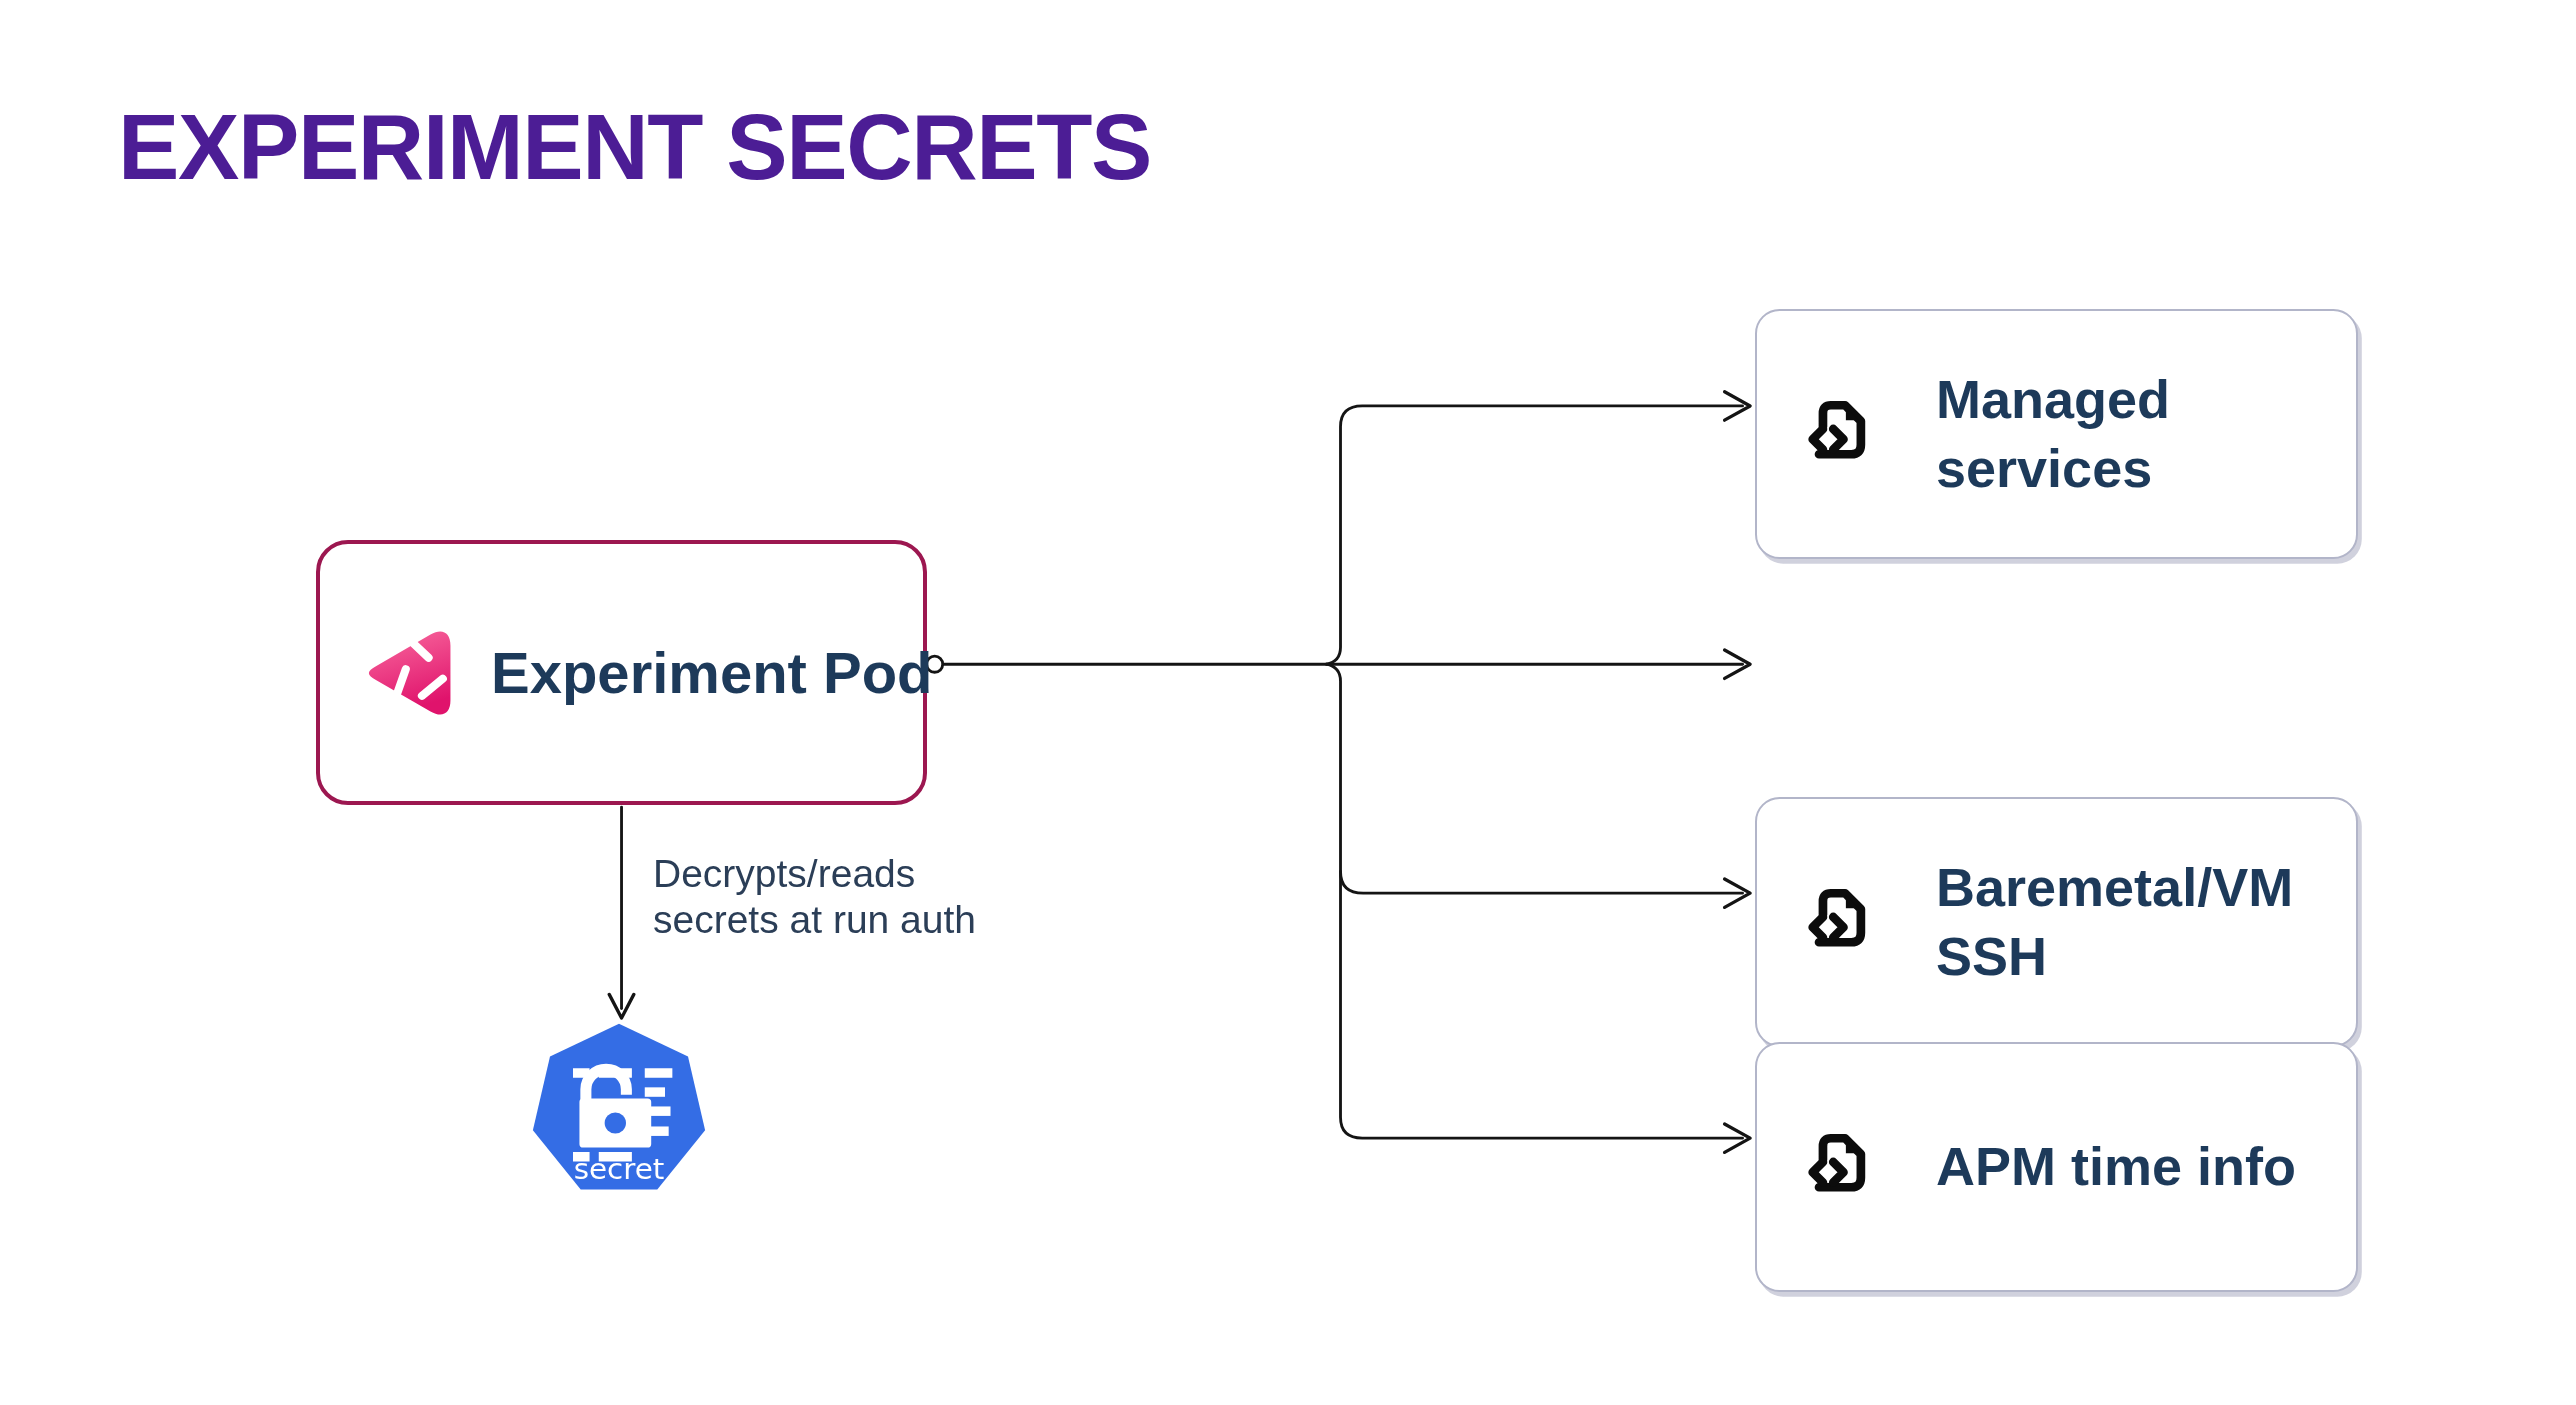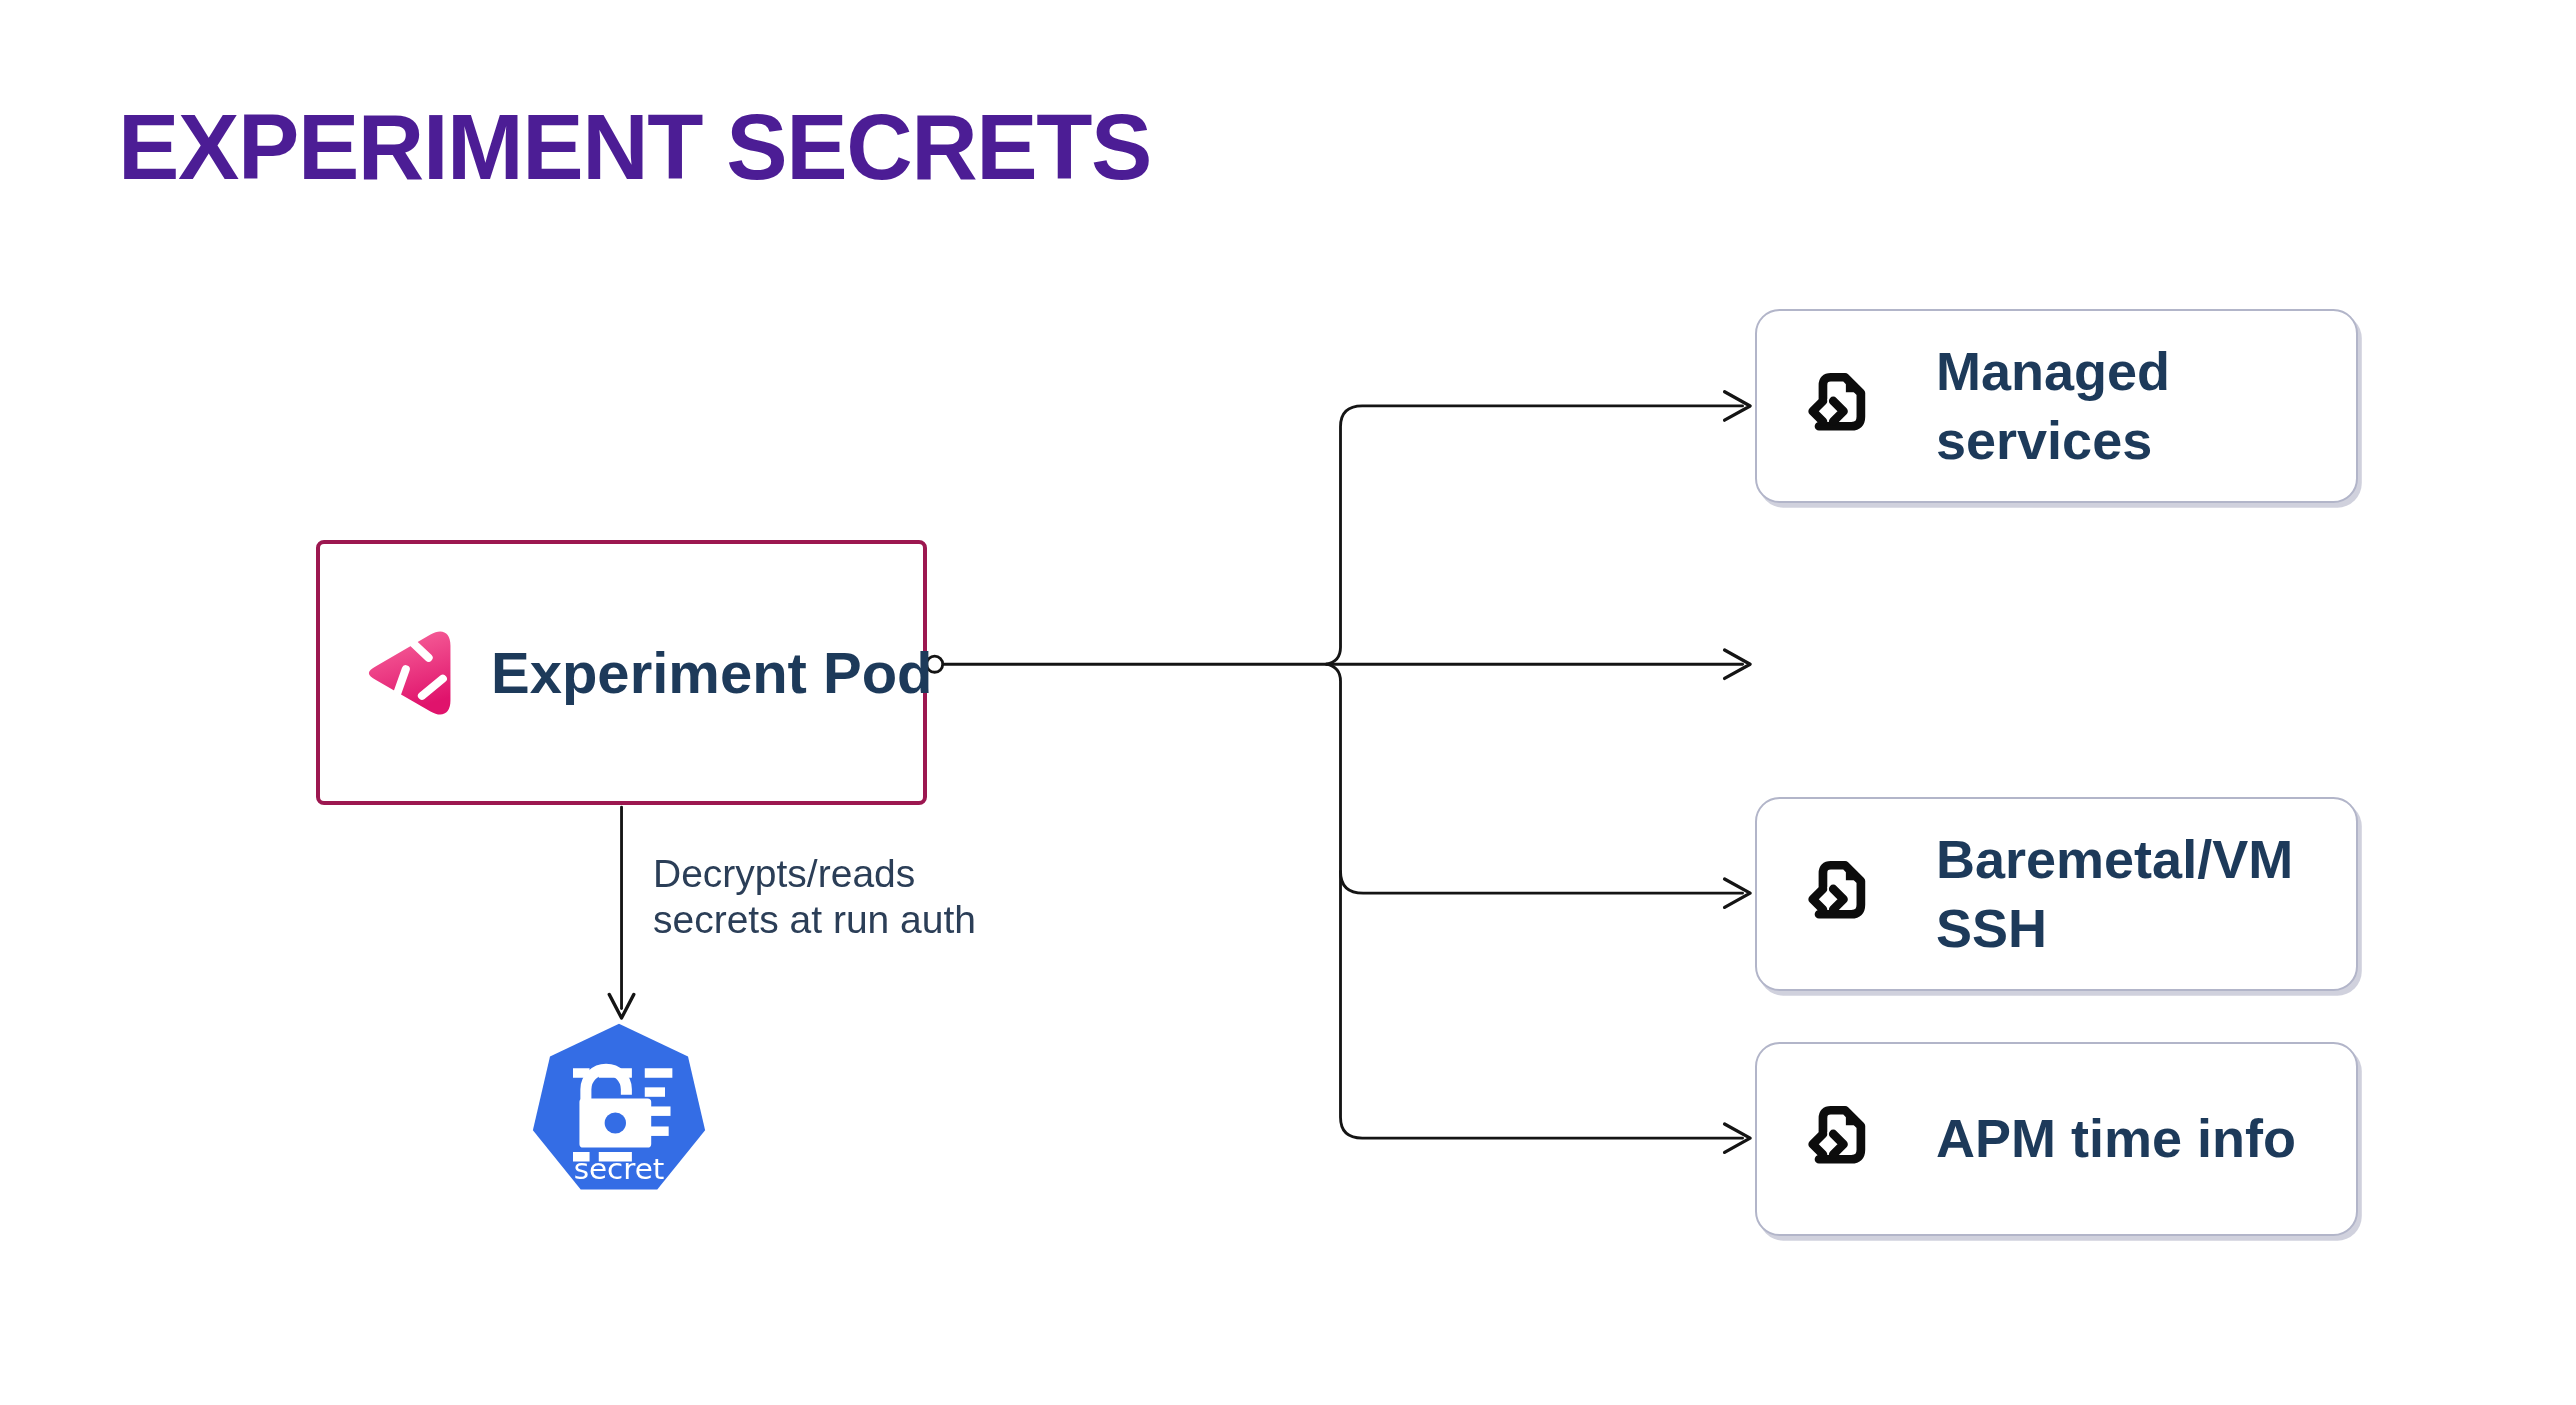--- a/index.html
+++ b/index.html
@@ -29,21 +29,21 @@
   }
   .pod-node {
     position: absolute;
     left: 316px;
     top: 540px;
     width: 611px;
     height: 265px;
     box-sizing: border-box;
     background: #ffffff;
     border: 4.7px solid #9c1750;
-    border-radius: 8px;
+    border-radius: 32px;
     display: flex;
     align-items: center;
     padding-left: 44px;
     gap: 32px;
   }
   .pod-label {
     font-size: 58px;
     font-weight: bold;
     color: #1d3a5a;
     white-space: nowrap;
@@ -62,21 +62,21 @@
     position: absolute;
     left: 527px;
     top: 1022px;
     width: 184px;
     height: 182px;
   }
   .target-box {
     position: absolute;
     left: 1755px;
     width: 603px;
-    height: 194px;
+    height: 250px;
     box-sizing: border-box;
     background: #ffffff;
     border: 2.8px solid #b2b5c9;
     border-radius: 24.6px;
     box-shadow: 3.8px 4.7px 0 rgba(150, 153, 180, 0.45);
     display: flex;
     align-items: center;
     padding-left: 47px;
     gap: 53px;
   }

